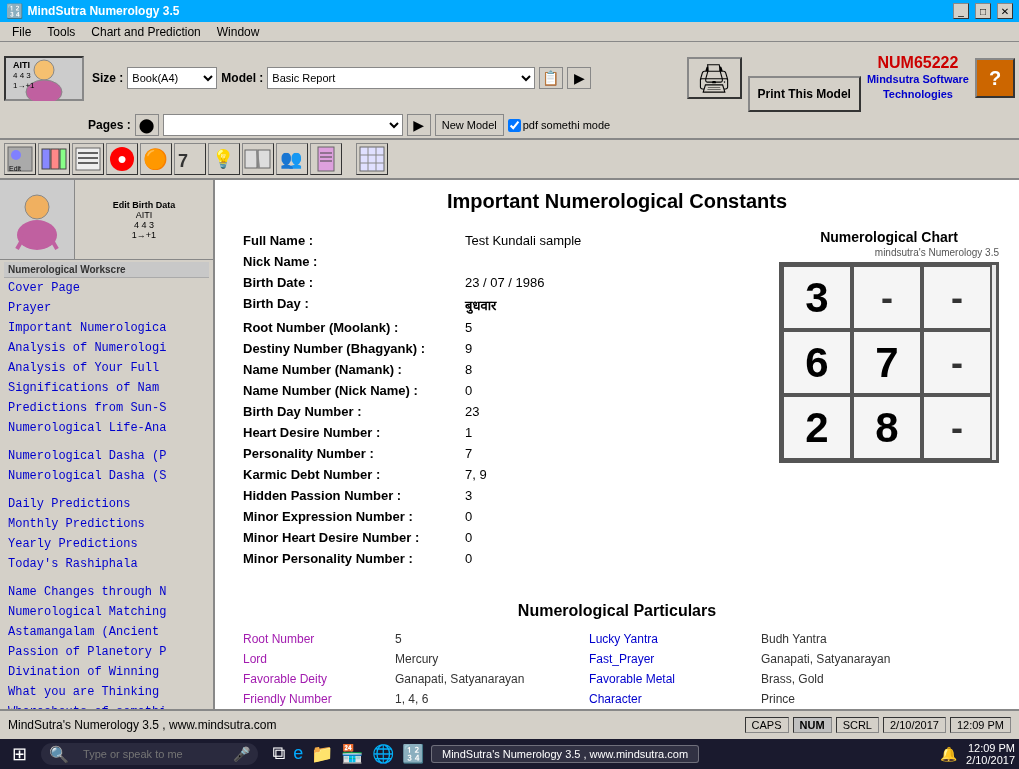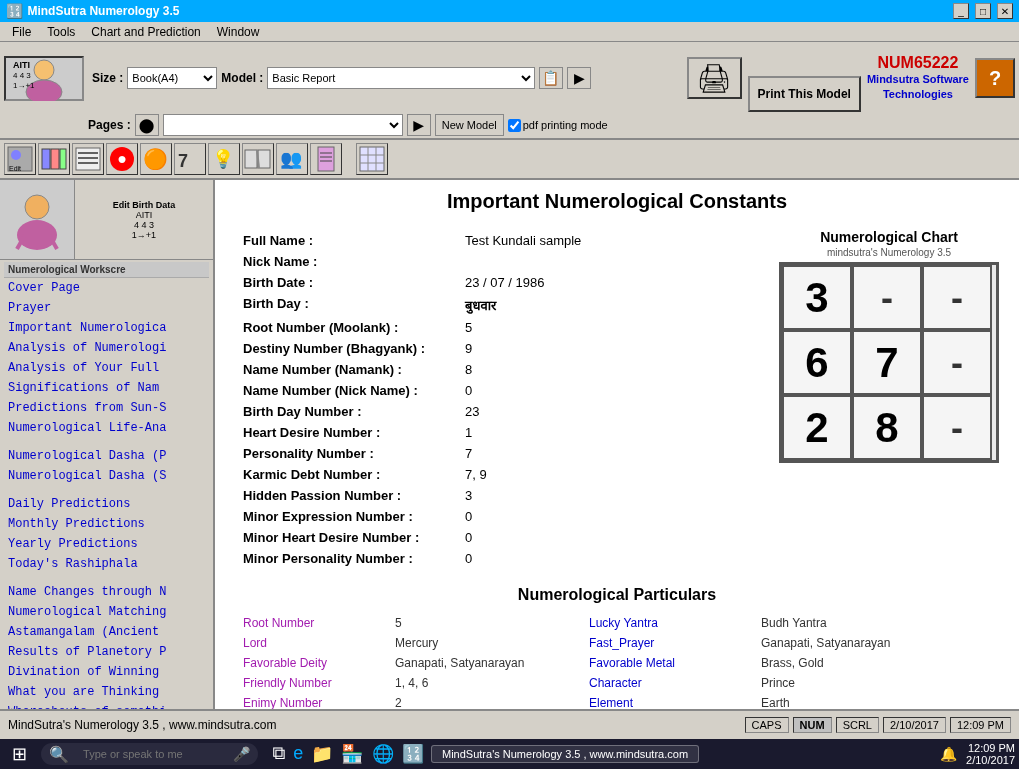--- a/index.html
+++ b/index.html
@@ -173,20 +173,21 @@
     }
     .num-chart-title {
       font-size: 14px;
       font-weight: bold;
       margin-bottom: 2px;
     }
     .num-chart-subtitle {
       font-size: 10px;
       color: #555;
       margin-bottom: 4px;
+      text-align: right;
     }
     .num-grid {
       display: grid;
       grid-template-columns: repeat(3, 70px);
       grid-template-rows: repeat(3, 65px);
       border: 3px solid #555;
       background: #e8e8e8;
     }
     .num-cell {
       border: 2px solid #555;
@@ -201,21 +202,21 @@
     .num-cell.empty {
       color: #333;
       font-size: 36px;
     }
 
     
     .particulars-title {
       text-align: center;
       font-size: 16px;
       font-weight: bold;
-      margin: 0 0 8px 0;
+      margin: 16px 0 8px 0;
       clear: both;
     }
     .particulars-table {
       width: 100%;
       font-size: 12px;
     }
     .particulars-table td {
       padding: 2px 6px;
       vertical-align: top;
     }
@@ -423,21 +424,21 @@
     </div>
   </div>
   <div class="toolbar-row2">
     <span class="toolbar-label" style="margin-left:84px;">Pages :</span>
     <div class="toolbar-icon-btn">⬤</div>
     <select class="toolbar-select" style="width:240px;"></select>
     <div class="toolbar-icon-btn">▶</div>
     <button class="toolbar-btn">New Model</button>
     <label style="font-size:11px; display:flex; align-items:center; gap:2px;">
       <input type="checkbox" checked="" style="">
-      <span>pdf printing mode</span>
+      <span>pdf somethi mode</span>
     </label>
   </div>
 </div>
 
 <div id="icontoolbar">
   <div class="icon-btn" title="Edit Birth Data">
     <svg width="28" height="28">
       <rect x="2" y="2" width="24" height="24" fill="#aaa" stroke="#666"></rect>
       <circle cx="10" cy="10" r="5" fill="#8080ff"></circle>
       <text x="3" y="26" font-size="7" fill="black">Edit</text>
@@ -541,21 +542,21 @@
       <div class="sidebar-item">Numerological Dasha (S</div>
       <div class="sidebar-divider"></div>
       <div class="sidebar-item">Daily Predictions</div>
       <div class="sidebar-item">Monthly Predictions</div>
       <div class="sidebar-item">Yearly Predictions</div>
       <div class="sidebar-item">Today's Rashiphala</div>
       <div class="sidebar-divider"></div>
       <div class="sidebar-item">Name Changes through N</div>
       <div class="sidebar-item">Numerological Matching</div>
       <div class="sidebar-item">Astamangalam (Ancient</div>
-      <div class="sidebar-item">Results of Planetory P</div>
+      <div class="sidebar-item">Passion of Planetory P</div>
       <div class="sidebar-item">Divination of Winning</div>
       <div class="sidebar-item">What you are Thinking</div>
       <div class="sidebar-item">Whereabouts of somethi</div>
     </div>
 
     <div id="sidebar-scroll-h">
       <span class="scroll-arrow">◀</span>
       <div class="scroll-thumb"></div>
       <span class="scroll-arrow">▶</span>
     </div>

